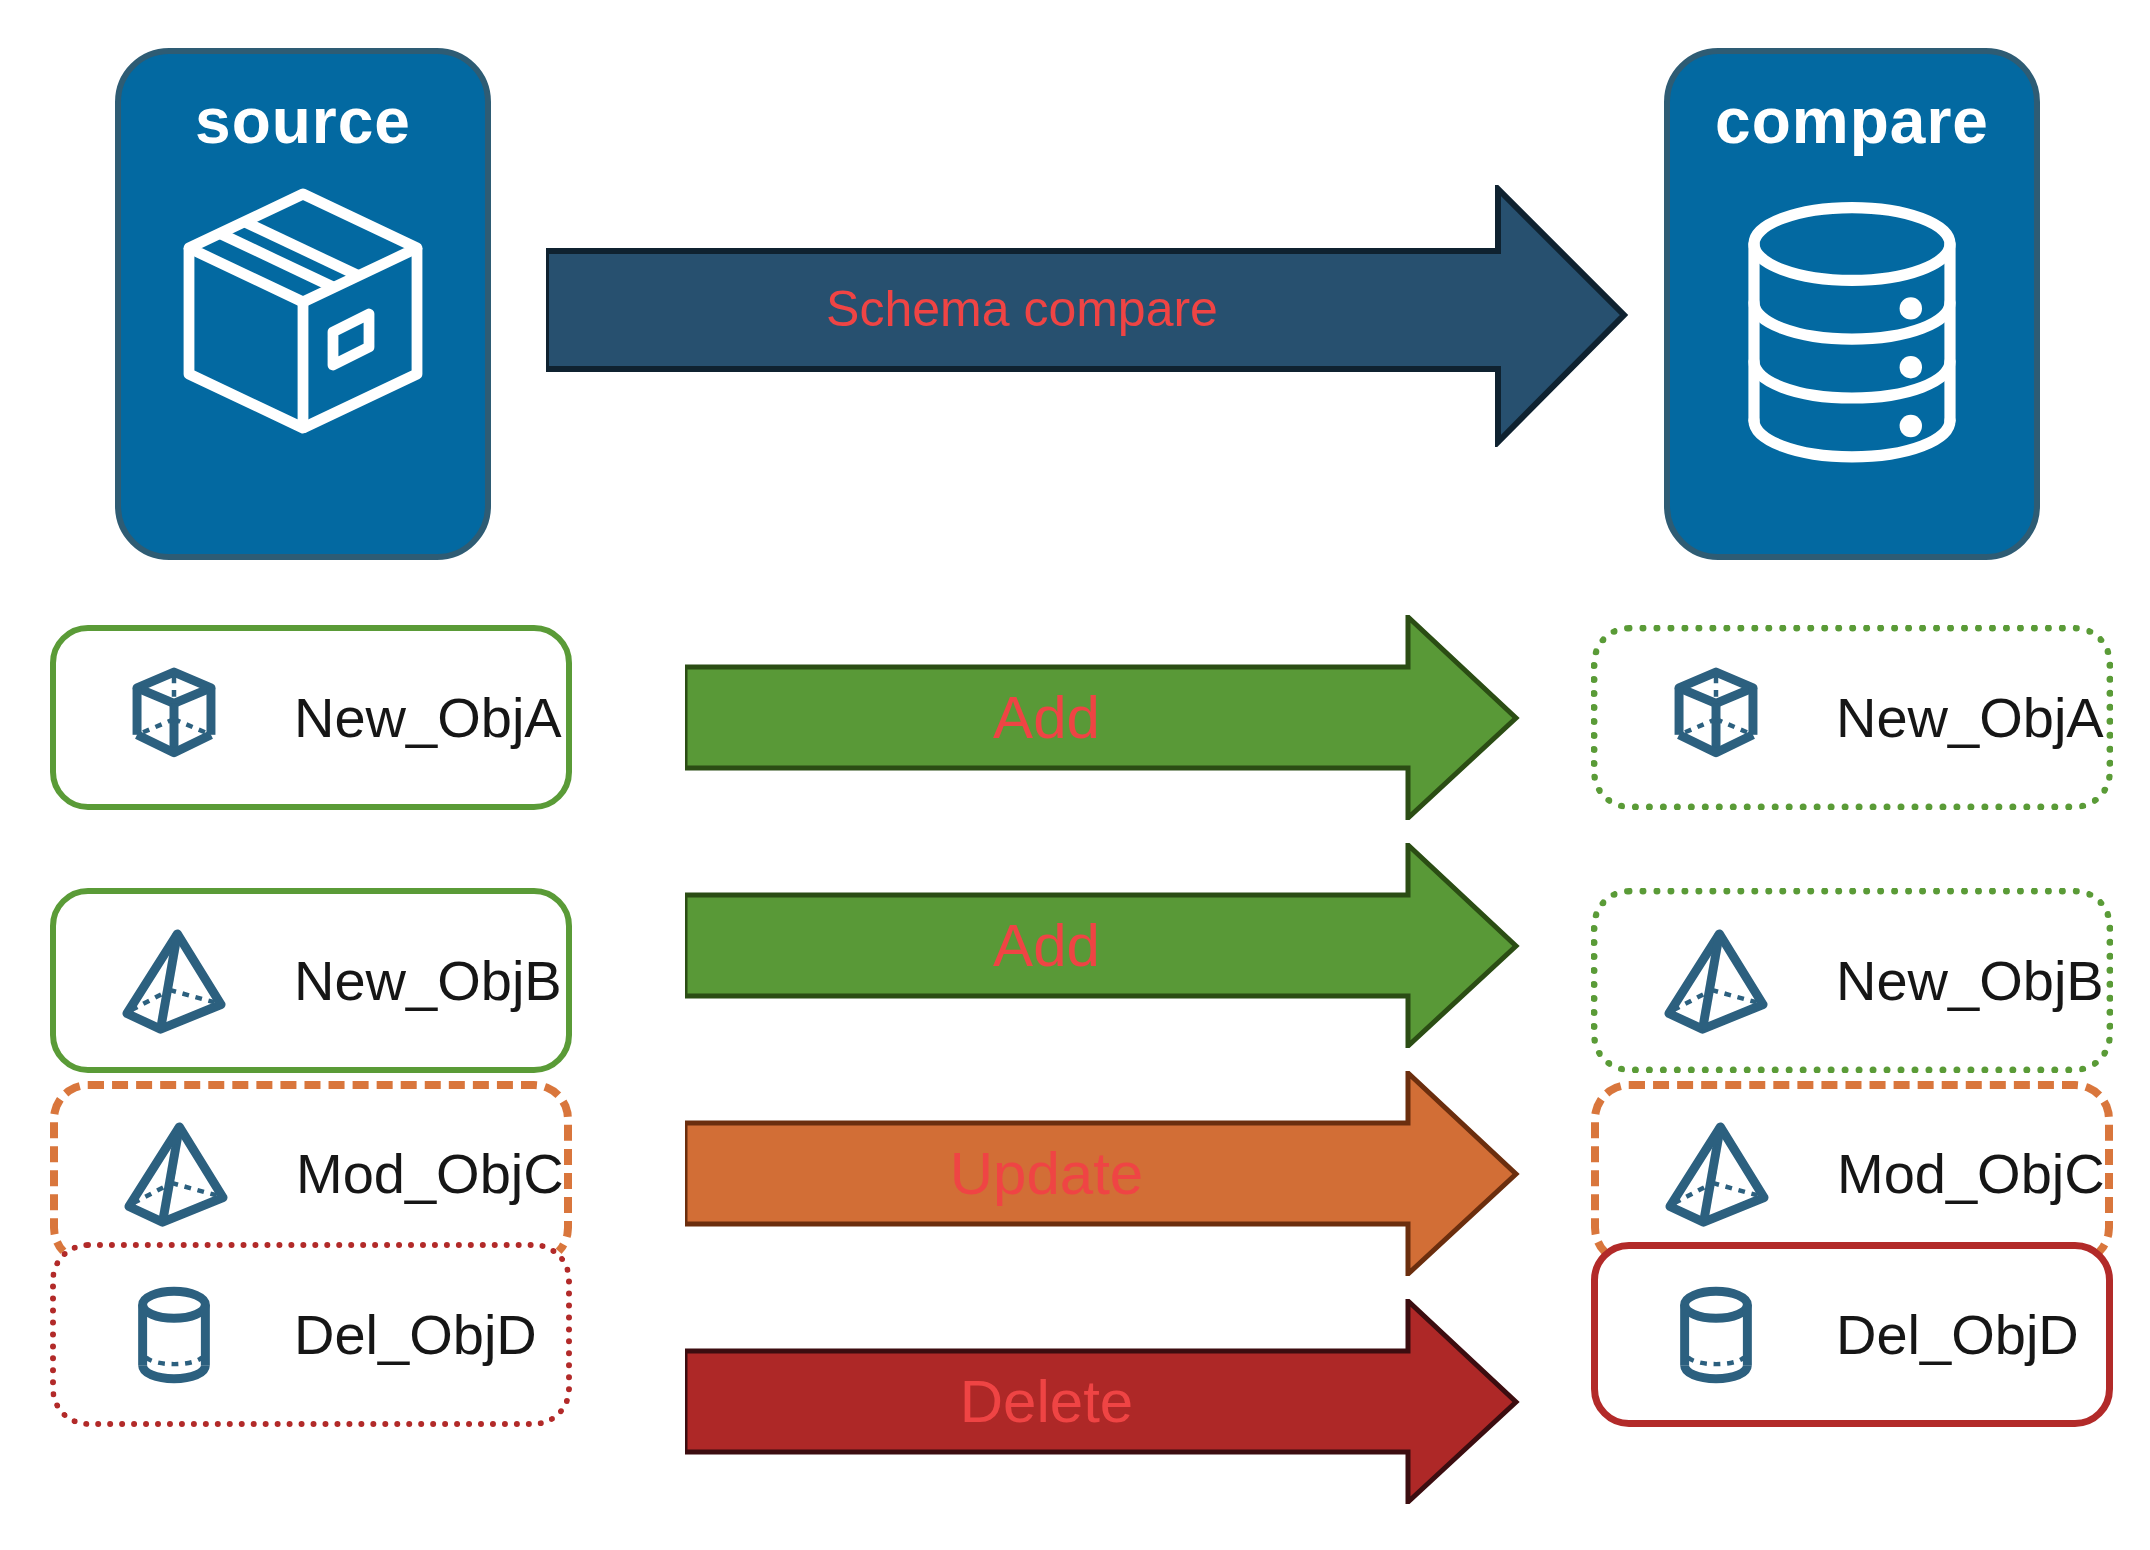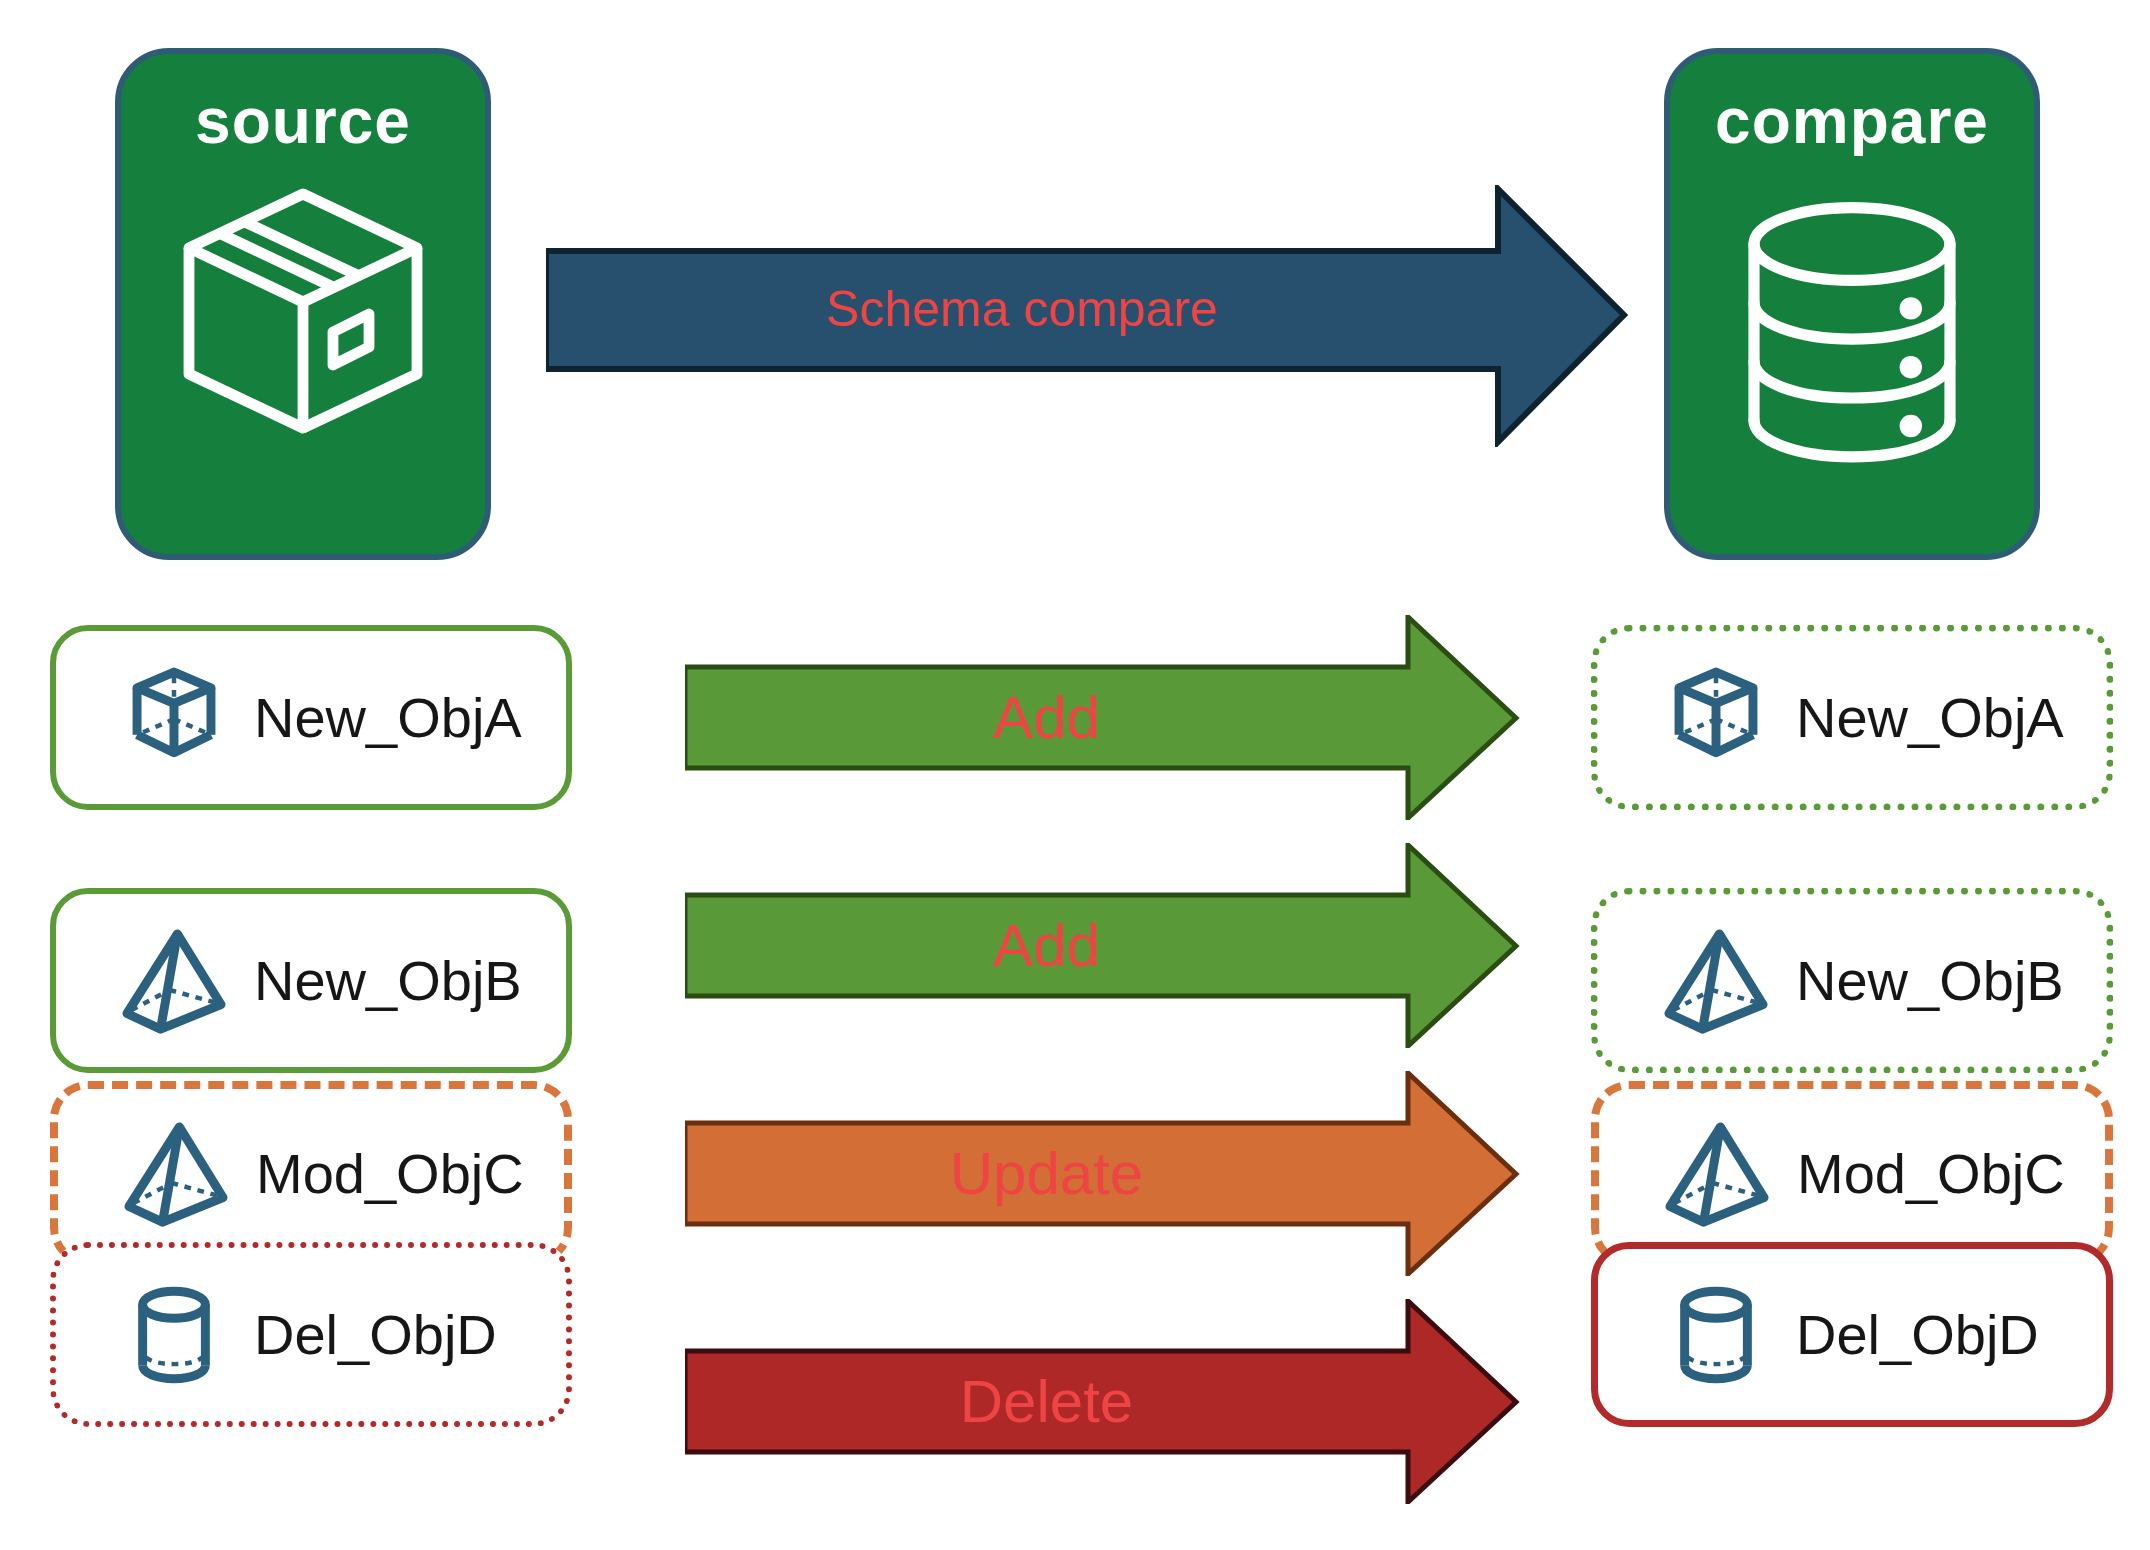--- a/index.html
+++ b/index.html
@@ -3,38 +3,38 @@
 <meta charset="utf-8">
 <style>
   html,body{margin:0;padding:0;background:#ffffff;}
   #canvas{
     position:relative;width:2150px;height:1550px;background:#ffffff;overflow:hidden;
     font-family:"Liberation Sans",sans-serif;
   }
   
   .card{
     position:absolute;top:48px;width:376px;height:512px;box-sizing:border-box;
-    background:#15803d;border:6px solid #2E5C74;border-radius:54px;
+    background:#0369a1;border:6px solid #2E5C74;border-radius:54px;
     display:flex;flex-direction:column;align-items:center;
   }
   .card.source{left:115px;}
   .card.target{left:1664px;}
   .card-title{color:#ffffff;font-size:64px;font-weight:700;margin-top:30px;letter-spacing:1px;}
   .card-icon{width:300px;height:300px;margin-top:18px;}
   .card.target .card-icon{width:280px;height:280px;margin-top:30px;}
   
   .arrow-svg{position:absolute;}
   .arrow-label{
     position:absolute;display:flex;align-items:center;justify-content:center;
     color:#ef4444;font-size:50px;pointer-events:none;
   }
   
   .obj-box{
     position:absolute;width:522px;height:185px;box-sizing:border-box;border-radius:38px;
-    background:#ffffff;display:flex;align-items:center;padding-left:62px;gap:24px;
+    background:#ffffff;display:flex;align-items:center;padding-left:62px;gap:64px;
   }
   .obj-box .obj-icon{width:112px;height:112px;flex:0 0 auto;}
   .obj-label{font-size:56px;color:#161616;}
   .left-col{left:50px;}
   .right-col{left:1591px;}
   .b-green-solid {border:6px solid #5A9B37;}
   .b-green-dotted{border:7px dotted #5A9B37;}
   .b-orange-dashed{border:8px dashed #D9763C;}
   .b-red-dotted {border:6px dotted #B22A29;}
   .b-red-solid {border:7px solid #B22A29;}

